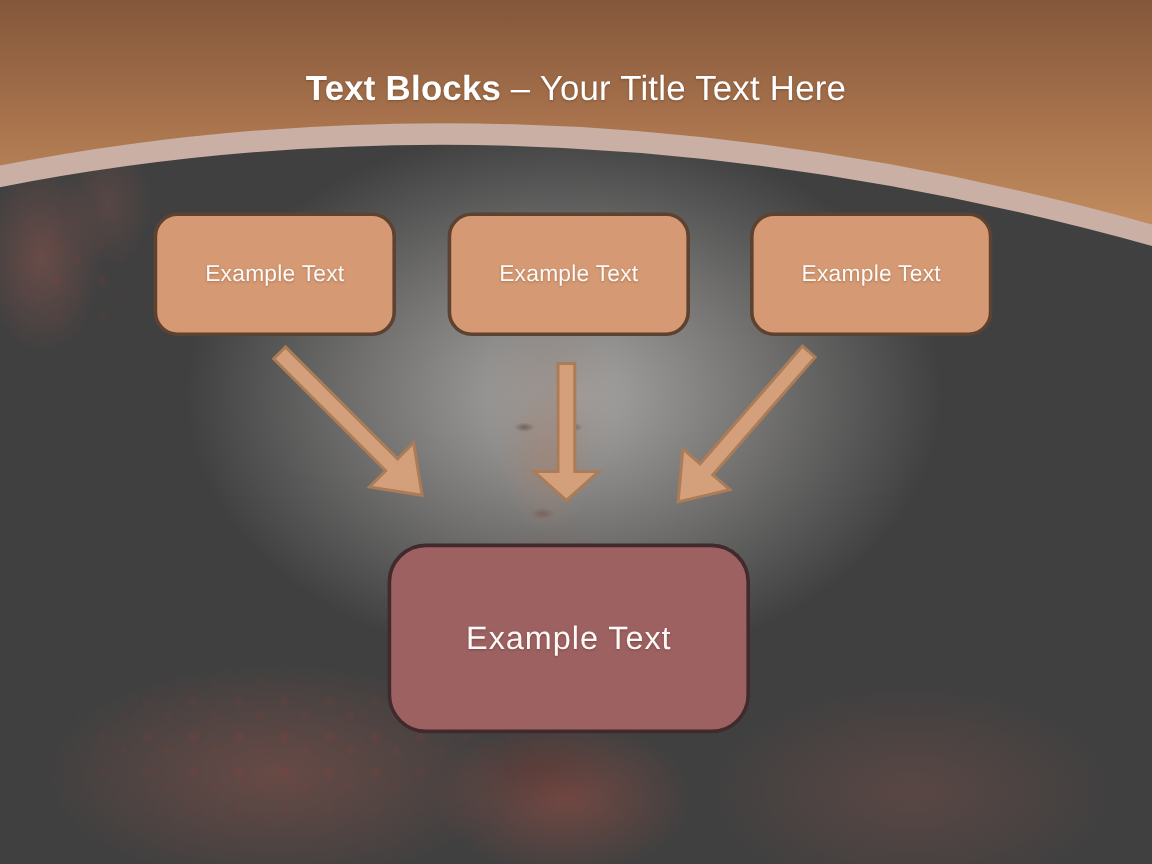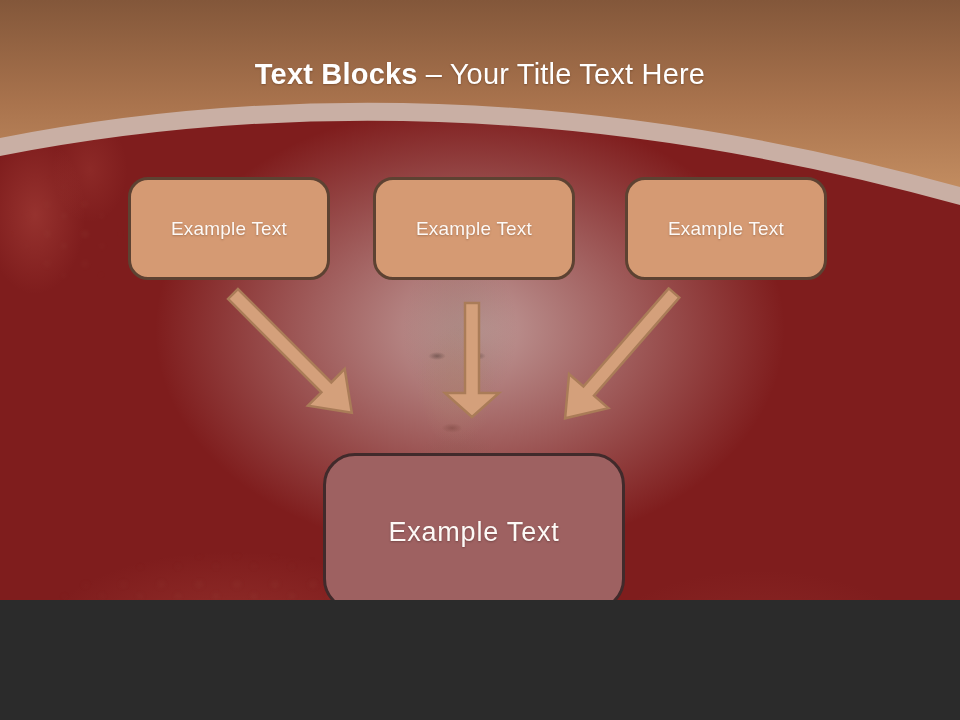--- a/index.html
+++ b/index.html
@@ -1,18 +1,18 @@
 <!DOCTYPE html>
 <html><head>
 <meta charset="utf-8">
 <style>
   html,body{margin:0;padding:0;background:#2b2b2b;}
   .slide{
-    position:relative;width:960px;height:600px;overflow:hidden;
-    background:#7f1d1d;
+    position:relative;width:960px;height:720px;overflow:hidden;
+    background:#404040;
     font-family:"Liberation Sans",sans-serif;
   }
   
   .bg-art{
     position:absolute;inset:0;z-index:0;pointer-events:none;
     background:
       radial-gradient(ellipse 11px 5px at 437px 356px, rgba(62,44,40,0.45), rgba(62,44,40,0) 80%),
       radial-gradient(ellipse 11px 5px at 477px 356px, rgba(62,44,40,0.45), rgba(62,44,40,0) 80%),
       radial-gradient(ellipse 13px 6px at 452px 428px, rgba(110,60,52,0.40), rgba(110,60,52,0) 80%),
       radial-gradient(ellipse 52px 80px at 456px 385px, rgba(172,130,108,0.42), rgba(172,130,108,0) 75%),

